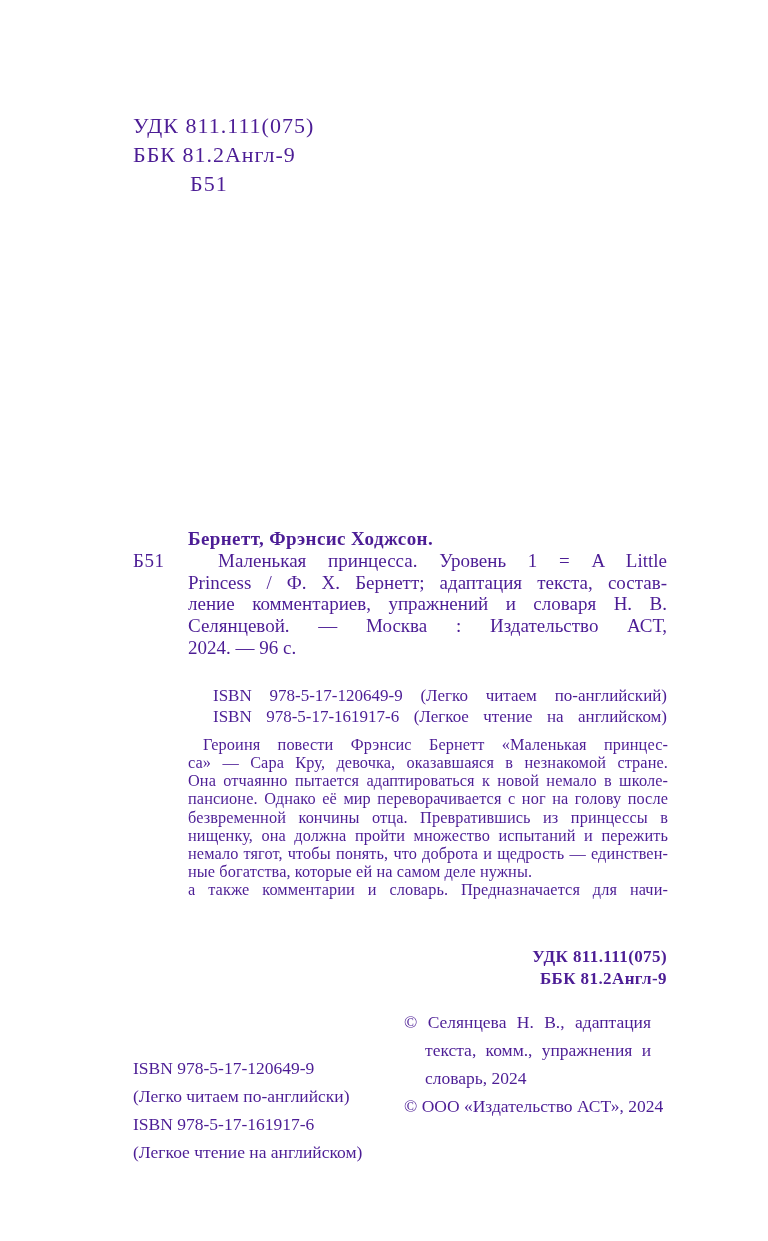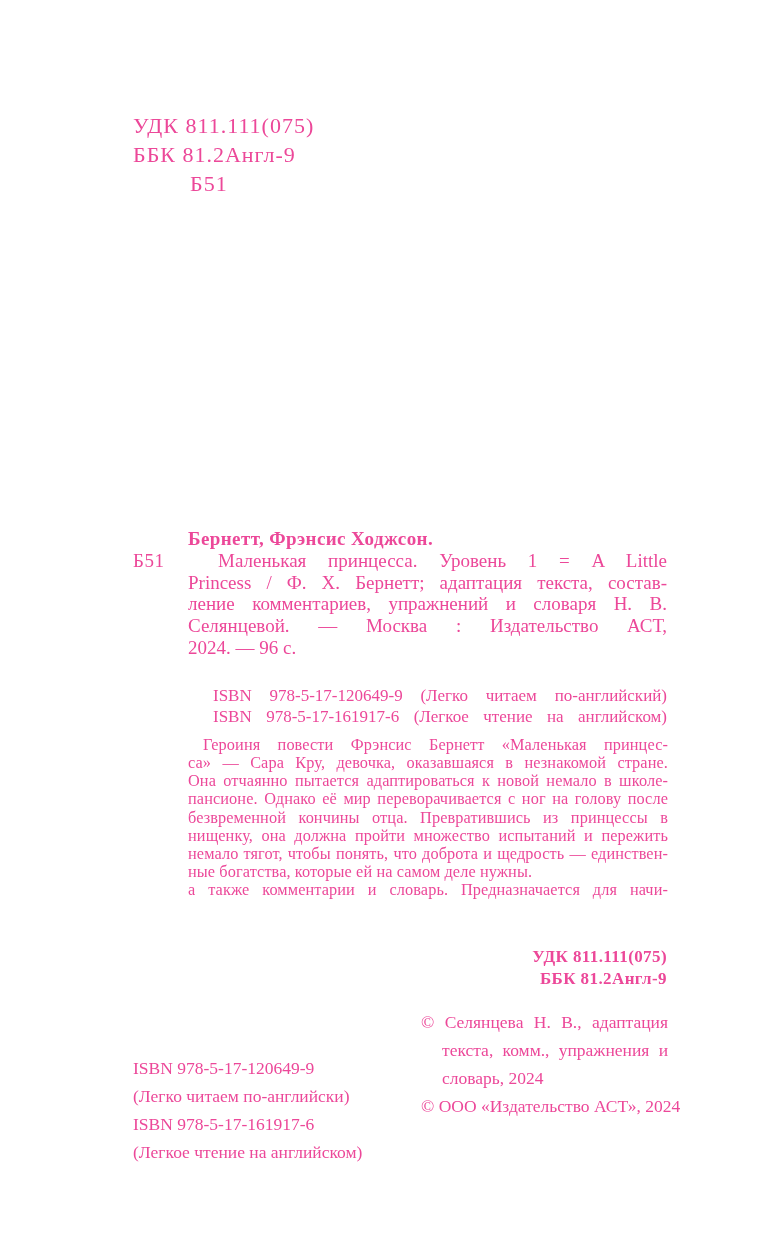--- a/index.html
+++ b/index.html
@@ -1,21 +1,21 @@
 <!DOCTYPE html>
 <html><head>
 <meta charset="utf-8">
 <style>
   html, body { margin: 0; padding: 0; background: #ffffff; }
   .page {
     position: relative;
     width: 768px;
     height: 1241px;
     background: #ffffff;
-    color: #ec4899;
+    color: #4c1d95;
     font-family: "Liberation Serif", "DejaVu Serif", serif;
     overflow: hidden;
   }
 
   
   .jl { text-align: justify; text-align-last: justify; }
   .nl { text-align: left; }
   .nowrap { white-space: nowrap; }
 
   .top-codes {
@@ -49,21 +49,21 @@
     position: absolute; left: 400px; top: 946px; width: 267px;
     text-align: right; font-weight: bold;
     font-size: 17px; line-height: 21.5px; letter-spacing: 0.4px;
   }
 
   .imprint-left {
     position: absolute; left: 133px; top: 1054px;
     font-size: 17.5px; line-height: 28px;
   }
   .imprint-right {
-    position: absolute; left: 421px; top: 1008px; width: 247px;
+    position: absolute; left: 404px; top: 1008px; width: 247px;
     font-size: 17.5px; line-height: 28px;
   }
   .imprint-right .cont { padding-left: 21px; }
 </style>
 </head>
 <body>
 
 <div class="page">
 
   <div class="top-codes">

